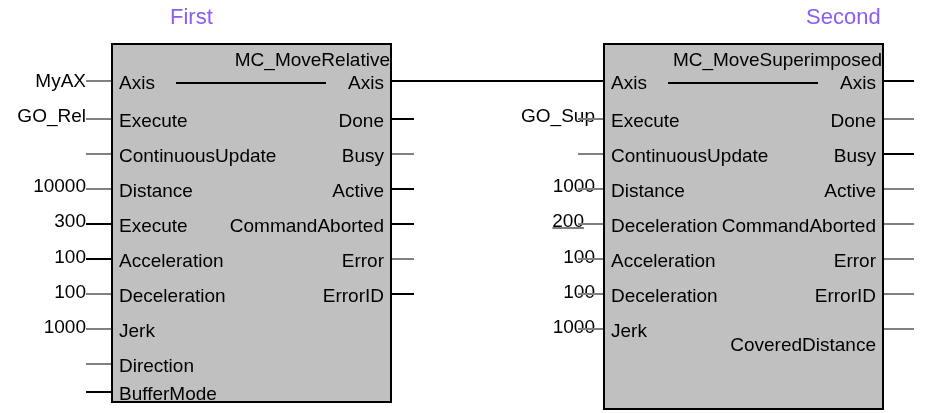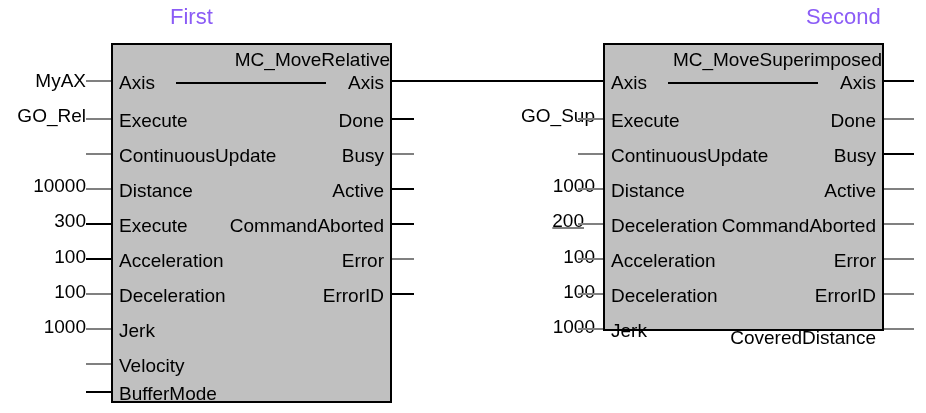--- a/index.html
+++ b/index.html
@@ -121,21 +121,21 @@
     <div class="fb-title">MC_MoveRelative</div>
 
     <div class="pin-label in" style="top:37px;">Axis</div>
     <div class="pin-label in" style="top:75px;">Execute</div>
     <div class="pin-label in" style="top:110px;">ContinuousUpdate</div>
     <div class="pin-label in" style="top:145px;">Distance</div>
     <div class="pin-label in" style="top:180px;">Execute</div>
     <div class="pin-label in" style="top:215px;">Acceleration</div>
     <div class="pin-label in" style="top:250px;">Deceleration</div>
     <div class="pin-label in" style="top:285px;">Jerk</div>
-    <div class="pin-label in" style="top:320px;">Velocity</div>
+    <div class="pin-label in" style="top:320px;">Direction</div>
     <div class="pin-label in" style="top:348px;">BufferMode</div>
 
     <div class="pin-label out" style="top:37px;">Axis</div>
     <div class="pin-label out" style="top:75px;">Done</div>
     <div class="pin-label out" style="top:110px;">Busy</div>
     <div class="pin-label out" style="top:145px;">Active</div>
     <div class="pin-label out" style="top:180px;">CommandAborted</div>
     <div class="pin-label out" style="top:215px;">Error</div>
     <div class="pin-label out" style="top:250px;">ErrorID</div>
 
@@ -165,37 +165,37 @@
 
   <div class="wire" style="left:884px; top:80px;  width:30px;"></div>
   <div class="wire gray" style="left:884px; top:118px; width:30px;"></div>
   <div class="wire" style="left:884px; top:153px; width:30px;"></div>
   <div class="wire gray" style="left:884px; top:188px; width:30px;"></div>
   <div class="wire gray" style="left:884px; top:223px; width:30px;"></div>
   <div class="wire gray" style="left:884px; top:258px; width:30px;"></div>
   <div class="wire gray" style="left:884px; top:293px; width:30px;"></div>
   <div class="wire gray" style="left:884px; top:328px; width:30px;"></div>
 
-  <div class="fb" style="left:603px; top:43px; width:281px; height:288px;">
+  <div class="fb" style="left:603px; top:43px; width:281px; height:367px;">
     <div class="fb-title">MC_MoveSuperimposed</div>
 
     <div class="pin-label in" style="top:37px;">Axis</div>
     <div class="pin-label in" style="top:75px;">Execute</div>
     <div class="pin-label in" style="top:110px;">ContinuousUpdate</div>
     <div class="pin-label in" style="top:145px;">Distance</div>
     <div class="pin-label in" style="top:180px;">Deceleration</div>
     <div class="pin-label in" style="top:215px;">Acceleration</div>
     <div class="pin-label in" style="top:250px;">Deceleration</div>
     <div class="pin-label in" style="top:285px;">Jerk</div>
 
     <div class="pin-label out" style="top:37px;">Axis</div>
     <div class="pin-label out" style="top:75px;">Done</div>
     <div class="pin-label out" style="top:110px;">Busy</div>
     <div class="pin-label out" style="top:145px;">Active</div>
     <div class="pin-label out" style="top:180px;">CommandAborted</div>
     <div class="pin-label out" style="top:215px;">Error</div>
     <div class="pin-label out" style="top:250px;">ErrorID</div>
-    <div class="pin-label out" style="top:292px;">CoveredDistance</div>
+    <div class="pin-label out" style="top:299px;">CoveredDistance</div>
 
     <div class="axis-bar" style="left:63px; top:37px; width:150px;"></div>
   </div>
 
 </div>
 
 </body></html>

